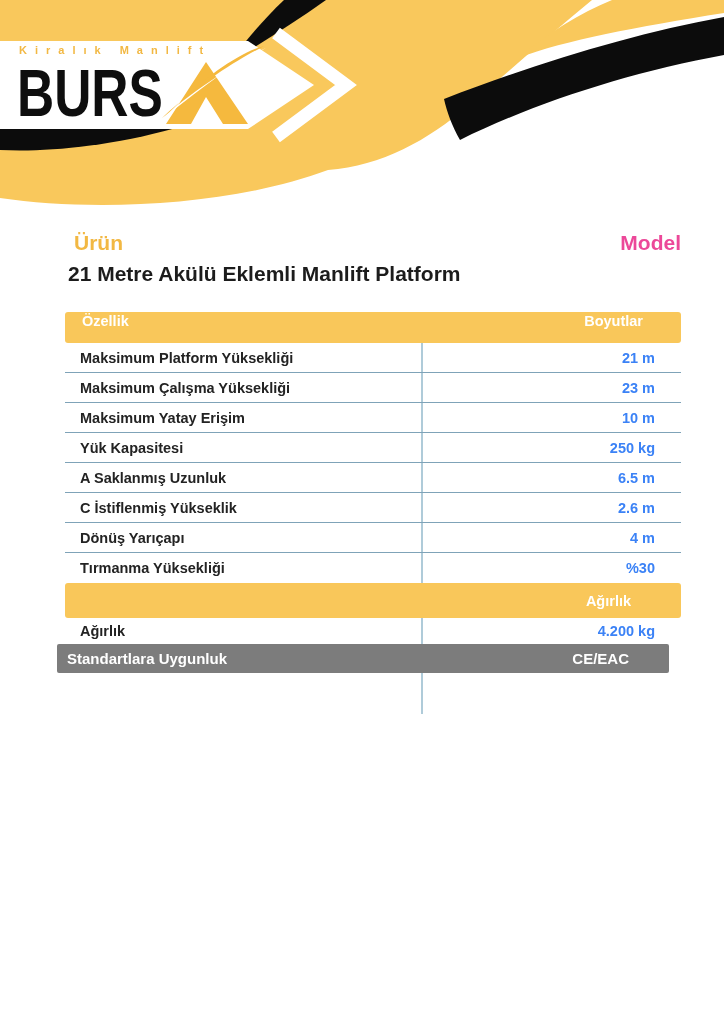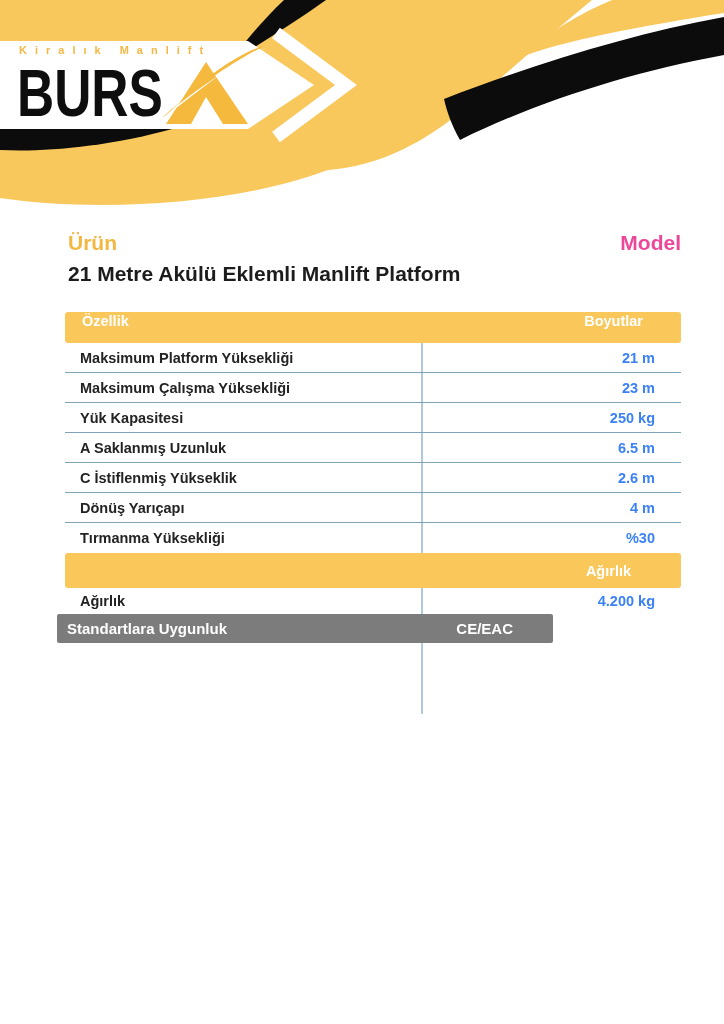--- a/index.html
+++ b/index.html
@@ -17,21 +17,21 @@
     color:#F2B843; white-space:nowrap;
   }
   .brand {
     position:absolute; left:17px; top:60px;
     font-size:66px; line-height:66px; font-weight:bold; color:#0e0e0e;
     transform:scaleX(0.78); transform-origin:left top; white-space:nowrap;
   }
 
   
   .lbl-urun {
-    position:absolute; left:68px; top:231px;
+    position:absolute; left:74px; top:231px;
     font-size:21px; font-weight:bold; color:#F2B843;
   }
   .lbl-model {
     position:absolute; right:43px; top:231px;
     font-size:21px; font-weight:bold; color:#ec4899;
   }
   .prod-title {
     position:absolute; left:68px; top:262px;
     font-size:21px; font-weight:600; color:#1c1c1c;
   }
@@ -60,21 +60,21 @@
   .row .val { padding-right:26px; font-weight:bold; color:#3b82f6; }
   .t-weight-head {
     height:35px; background:#F9C75A; border-radius:3px;
     display:flex; justify-content:flex-end; align-items:center;
     color:#ffffff; font-weight:bold; font-size:14.5px;
     padding-right:50px; box-sizing:border-box;
     position:relative;
   }
   .row-weight { height:26px; }
   .t-foot {
-    position:relative; margin-left:-8px; width:496px; height:29px;
+    position:relative; margin-left:-8px; width:612px; height:29px;
     background:#7C7C7C; border-radius:2px;
     display:flex; justify-content:space-between; align-items:center;
     color:#ffffff; font-size:15px; font-weight:600;
     padding:0 40px 0 10px; box-sizing:border-box;
   }
 </style>
 </head>
 <body>
 
 <div class="page">
@@ -119,20 +119,24 @@
 
       <div class="row">
         <span class="lab">Maksimum Platform Yüksekliği</span>
         <span class="val">21 m</span>
       </div>
       <div class="row">
         <span class="lab">Maksimum Çalışma Yüksekliği</span>
         <span class="val">23 m</span>
       </div>
       <div class="row">
+        <span class="lab">Maksimum Yatay Erişim</span>
+        <span class="val">10 m</span>
+      </div>
+      <div class="row">
         <span class="lab">Yük Kapasitesi</span>
         <span class="val">250 kg</span>
       </div>
       <div class="row">
         <span class="lab">A Saklanmış Uzunluk</span>
         <span class="val">6.5 m</span>
       </div>
       <div class="row">
         <span class="lab">C İstiflenmiş Yükseklik</span>
         <span class="val">2.6 m</span>

